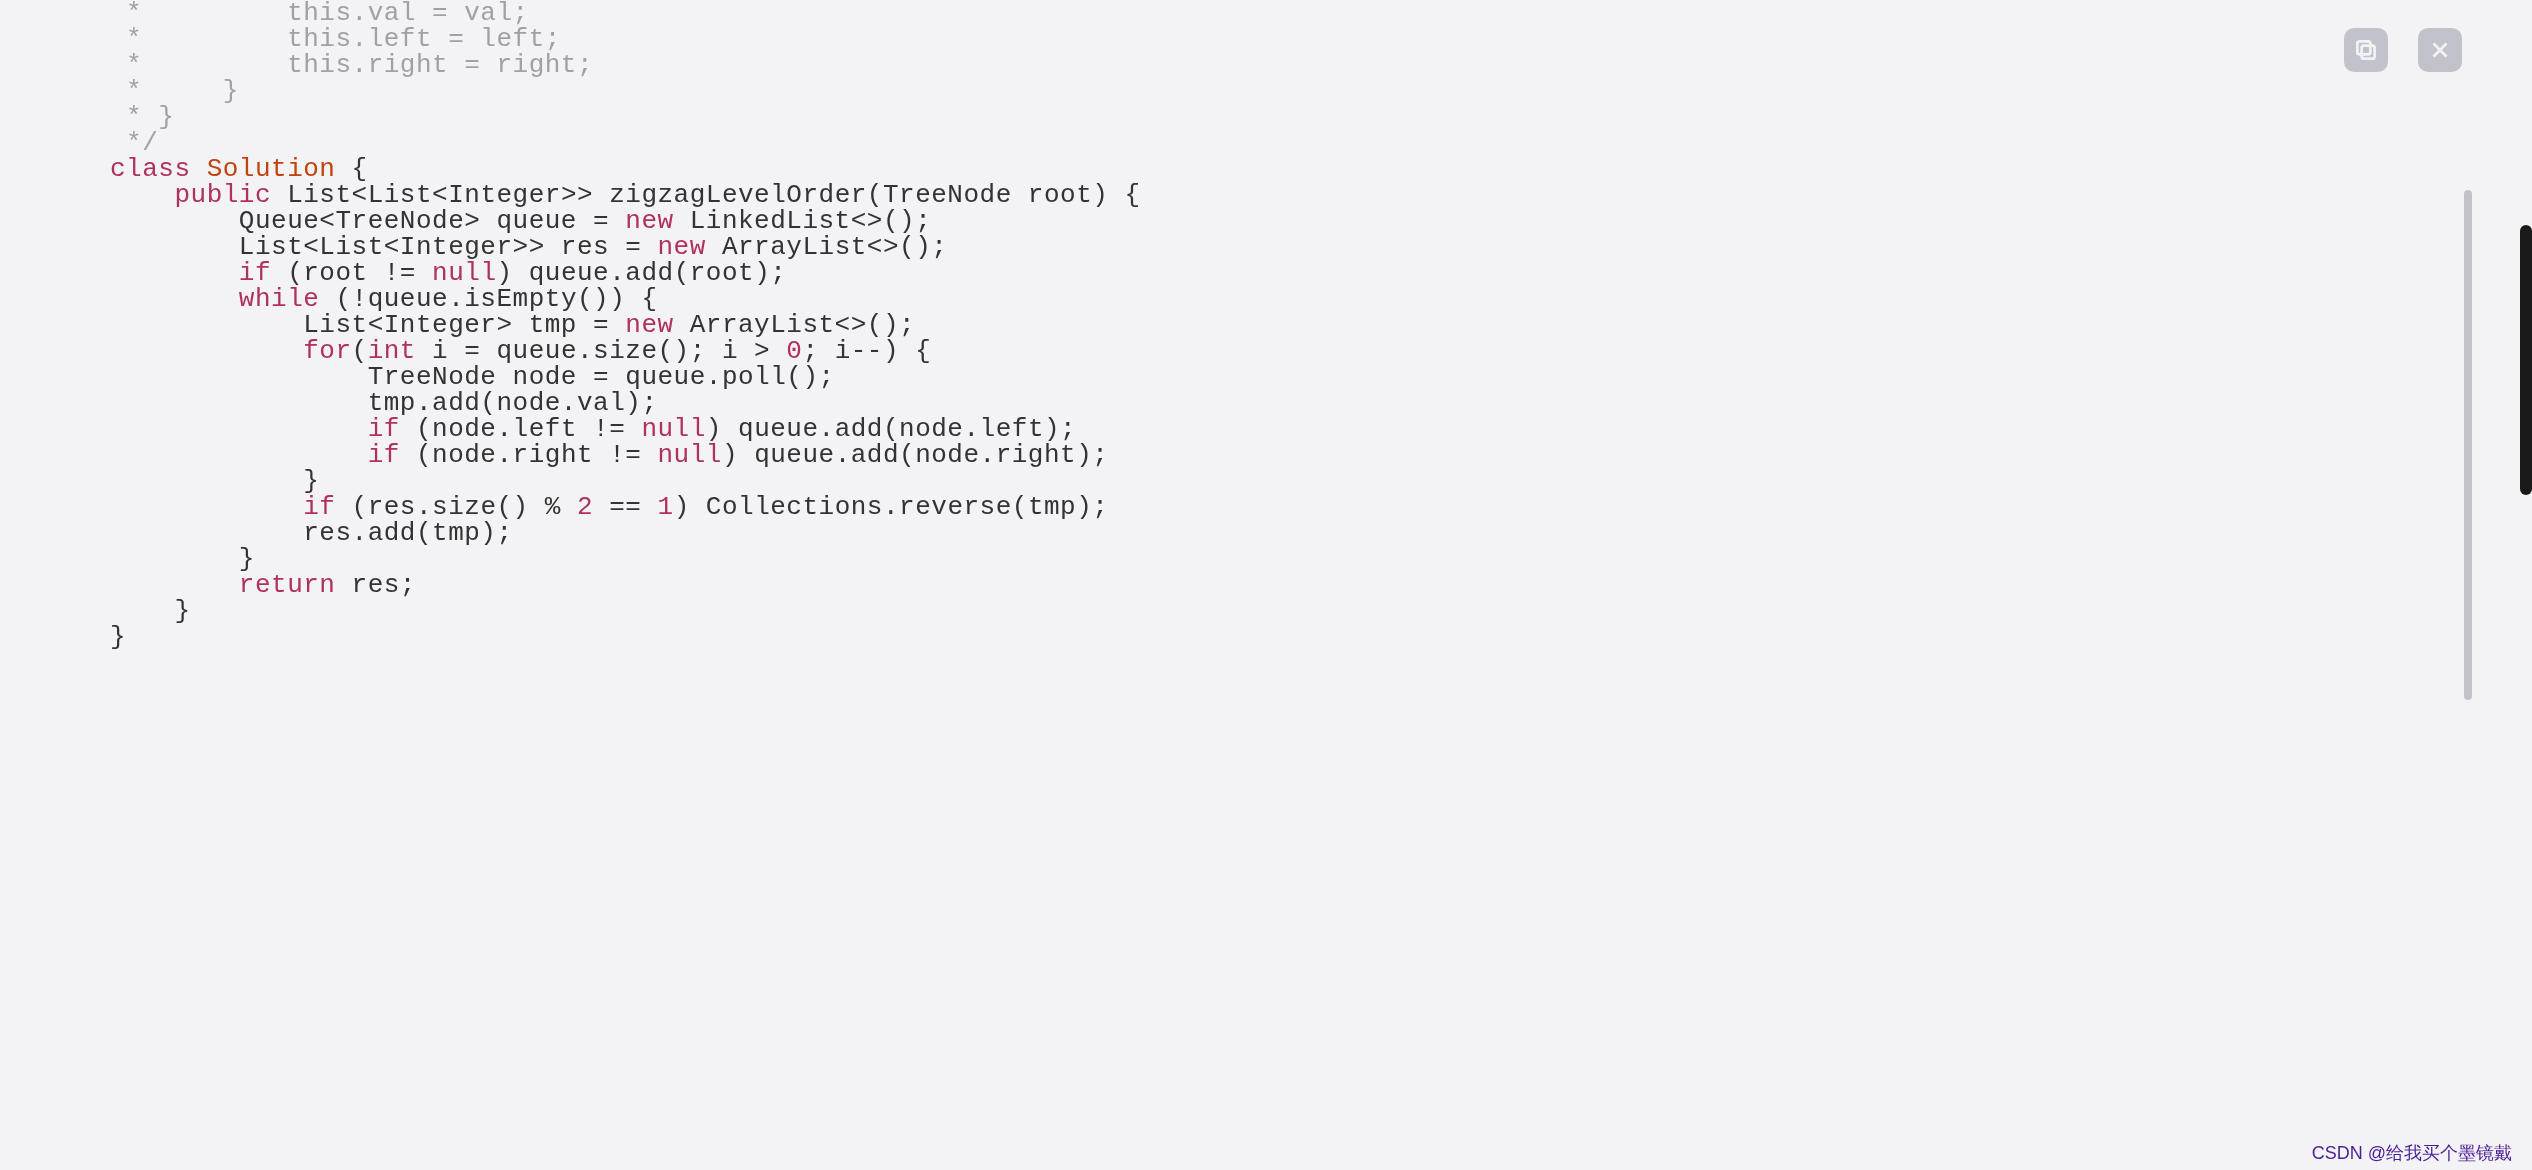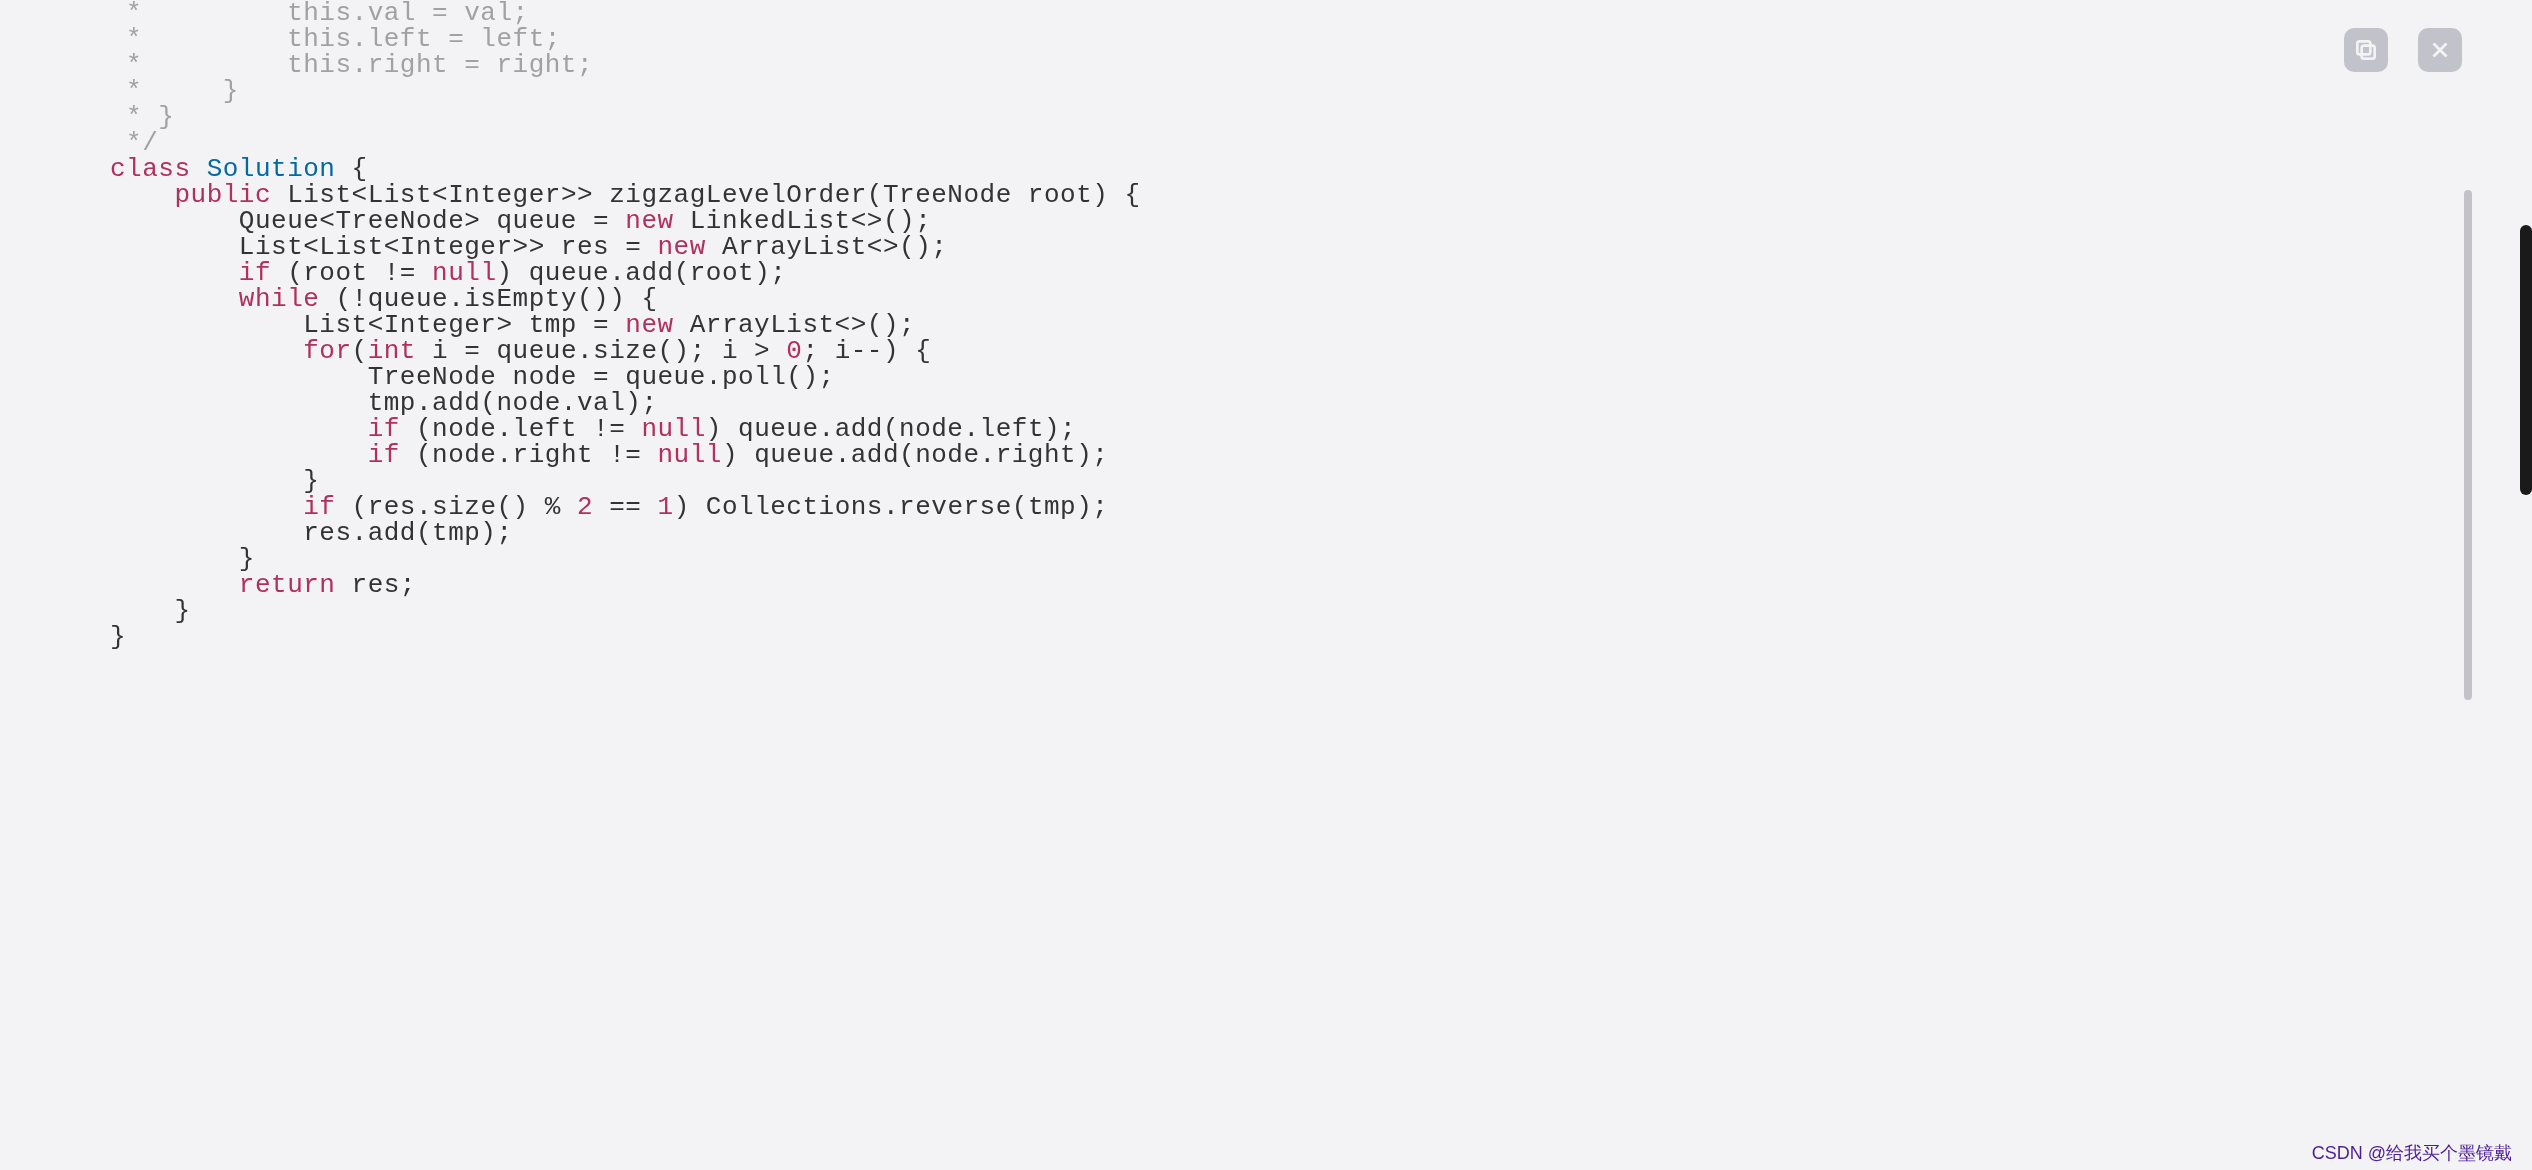--- a/index.html
+++ b/index.html
@@ -31,21 +31,21 @@
       background: #c2c2ca;
       border-radius: 10px;
       display: flex;
       align-items: center;
       justify-content: center;
       cursor: pointer;
     }
     .toolbar-btn svg { width: 26px; height: 26px; stroke: #f3f3f5; fill: none; stroke-width: 2.5; }
     .comment { color: #a0a0a5; }
     .keyword { color: #b03060; }
-    .type { color: #0369a1; }
+    .type { color: #c2410c; }
     .plain { color: #333; }
     .scrollbar-1 {
       position: absolute;
       right: 60px;
       top: 190px;
       width: 8px;
       height: 510px;
       background: #c2c2c8;
       border-radius: 4px;
     }

